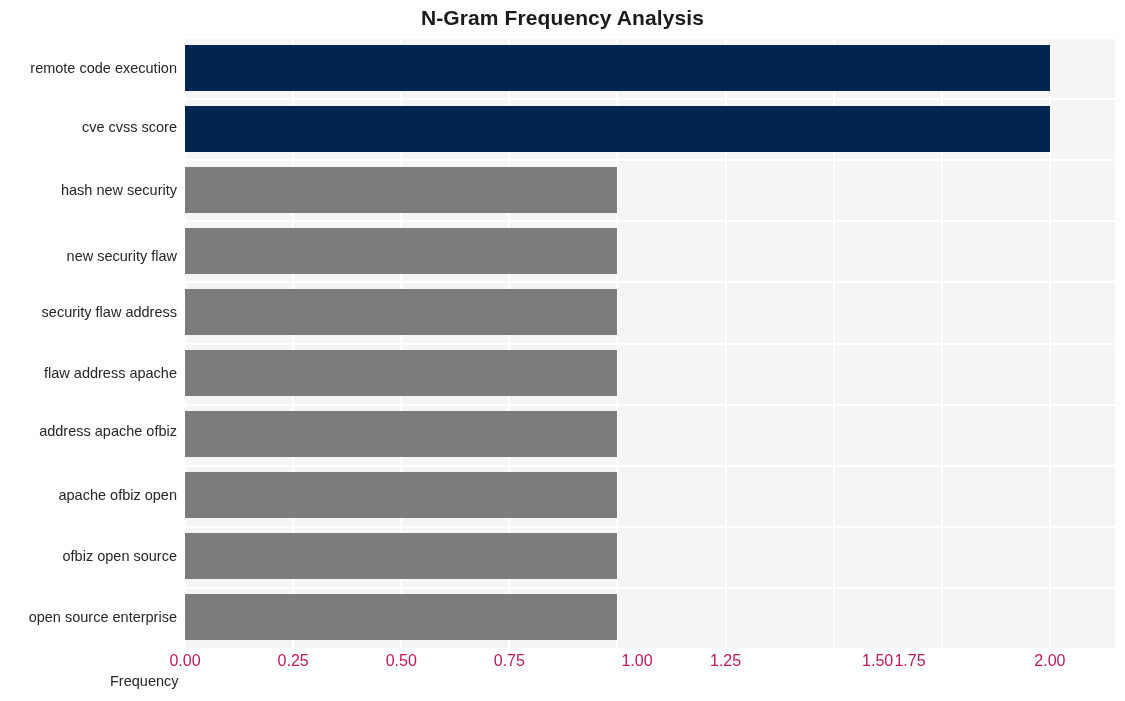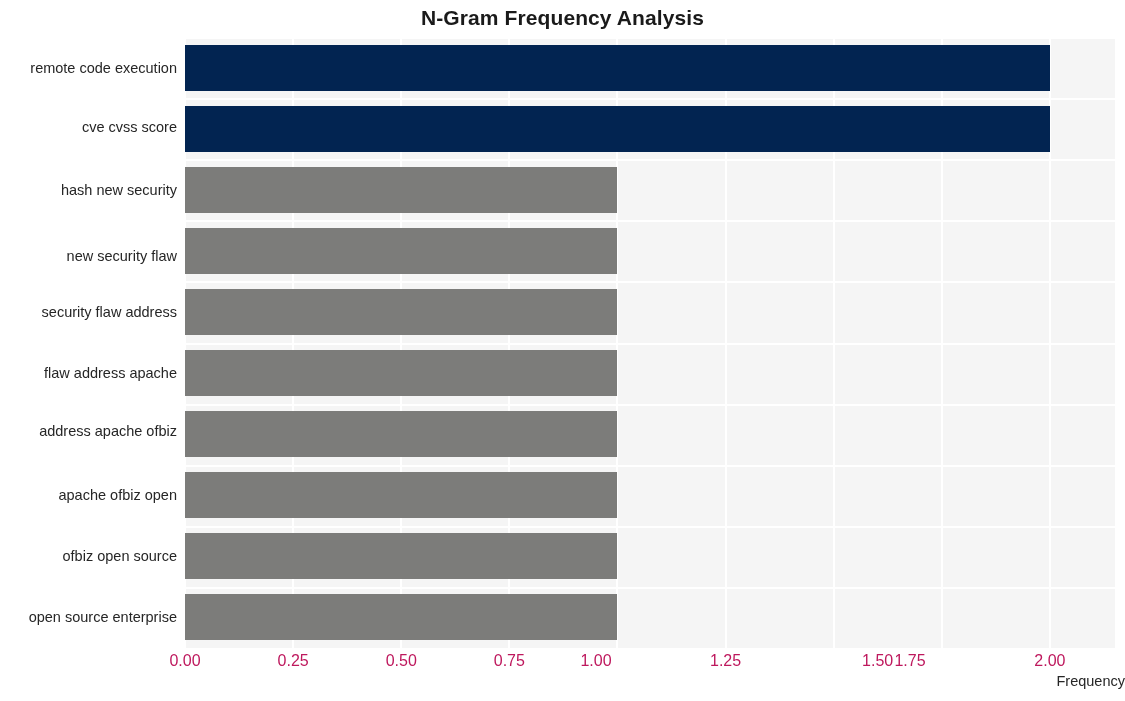--- a/index.html
+++ b/index.html
@@ -115,21 +115,21 @@
     top: 673px;
     width: 930px;
     text-align: center;
     font-size: 14.5px;
     color: #262626;
   }
   
   #x-axis-title.fig-centered {
     left: 0;
     width: 1125px;
-    text-align: right;
+    text-align: left;
     padding-left: 110px;
     box-sizing: border-box;
   }
 </style>
 </head>
 <body>
 
 <div id="chart-root">
 
   <div id="chart-title">N-Gram Frequency Analysis</div>
@@ -183,21 +183,21 @@
       <div class="ytick-label" style="top: 458.25px;">apache ofbiz open</div>
       <div class="ytick-label" style="top: 519.35px;">ofbiz open source</div>
       <div class="ytick-label" style="top: 580.45px;">open source enterprise</div>
     </div>
 
   <div id="x-axis">
       <div class="xtick-label" style="left: 0px;">0.00</div>
       <div class="xtick-label" style="left: 108.114px;">0.25</div>
       <div class="xtick-label" style="left: 216.229px;">0.50</div>
       <div class="xtick-label" style="left: 324.343px;">0.75</div>
-      <div class="xtick-label" style="left: 411px;">1.00</div>
+      <div class="xtick-label" style="left: 452px;">1.00</div>
       <div class="xtick-label" style="left: 540.572px;">1.25</div>
       <div class="xtick-label" style="left: 648.686px; margin-left: 44px;">1.50</div>
       <div class="xtick-label" style="left: 725px; text-align: center;">1.75</div>
       <div class="xtick-label" style="left: 864.915px;">2.00</div>
     </div>
 
   <div id="x-axis-title" class="fig-centered">Frequency</div>
 
 </div>
 

